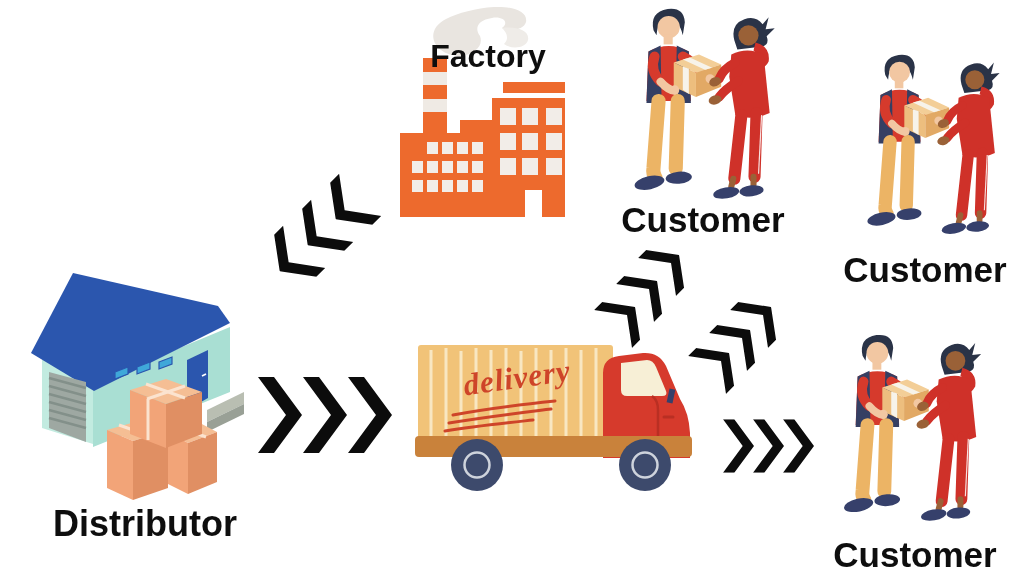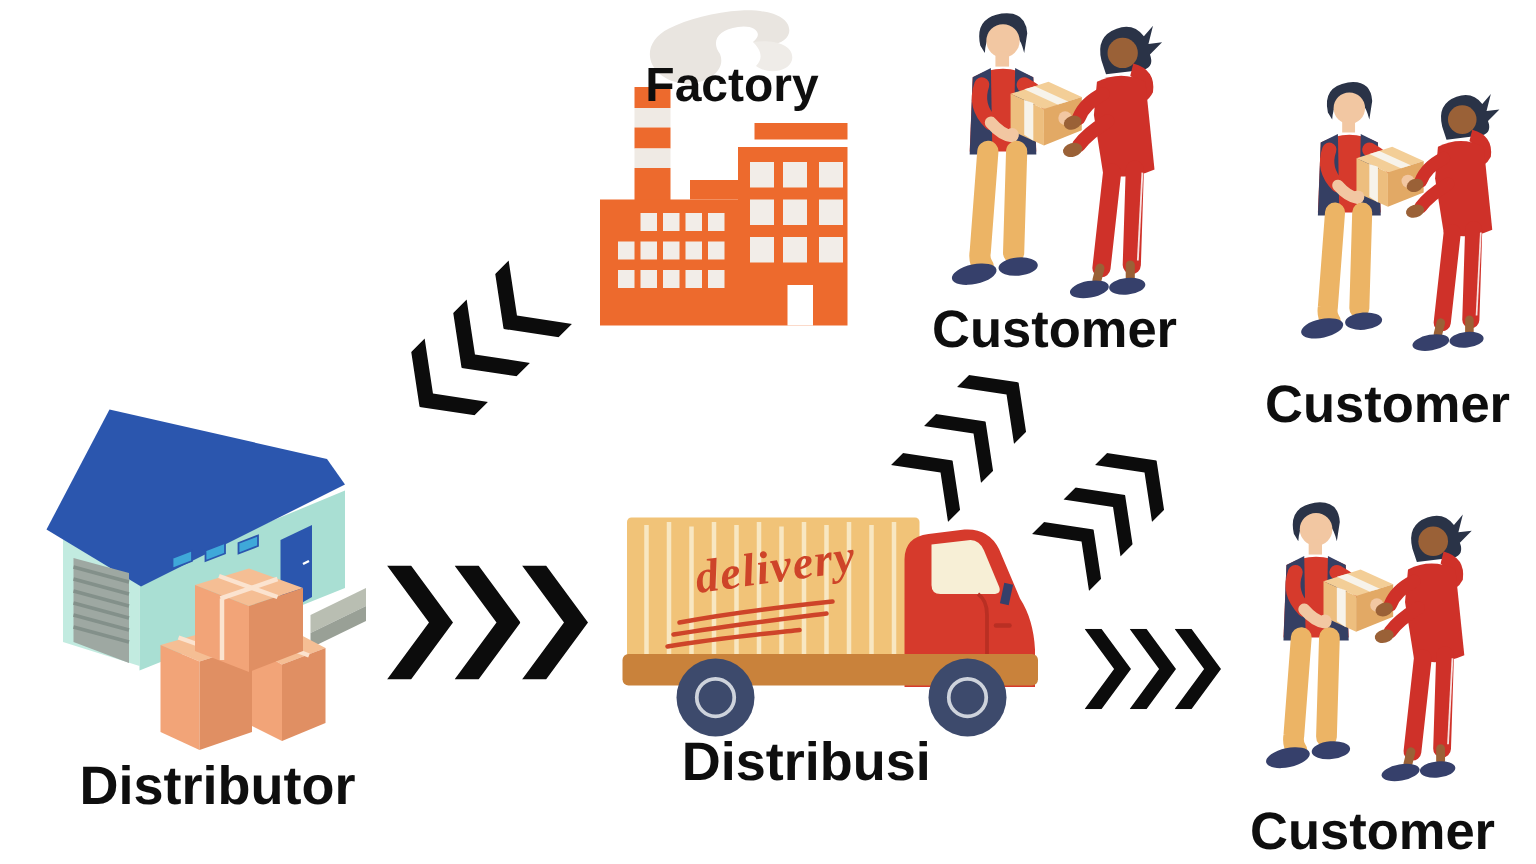--- a/index.html
+++ b/index.html
@@ -299,18 +299,17 @@
       </div>
     <div class="chev" style="left:783px;top:419px;width:31px;height:54px">
         <svg viewBox="0 0 44 76">
           <use href="#chev"></use>
         </svg>
       </div>
   </div>
 
   <div class="node-label" style="left:398px;top:40px;width:180px;font-size:32px">Factory</div>
   <div class="node-label" style="left:35px;top:505px;width:220px;font-size:36px">Distributor</div>
-  <div class="node-label" style="left:445px;top:489px;width:185px;font-size:36px">Distribusi</div>
   <div class="node-label" style="left:618px;top:202px;width:170px;font-size:35px">Customer</div>
   <div class="node-label" style="left:840px;top:252px;width:170px;font-size:35px">Customer</div>
   <div class="node-label" style="left:830px;top:537px;width:170px;font-size:35px">Customer</div>
 
 </div>
 
 </body></html>

